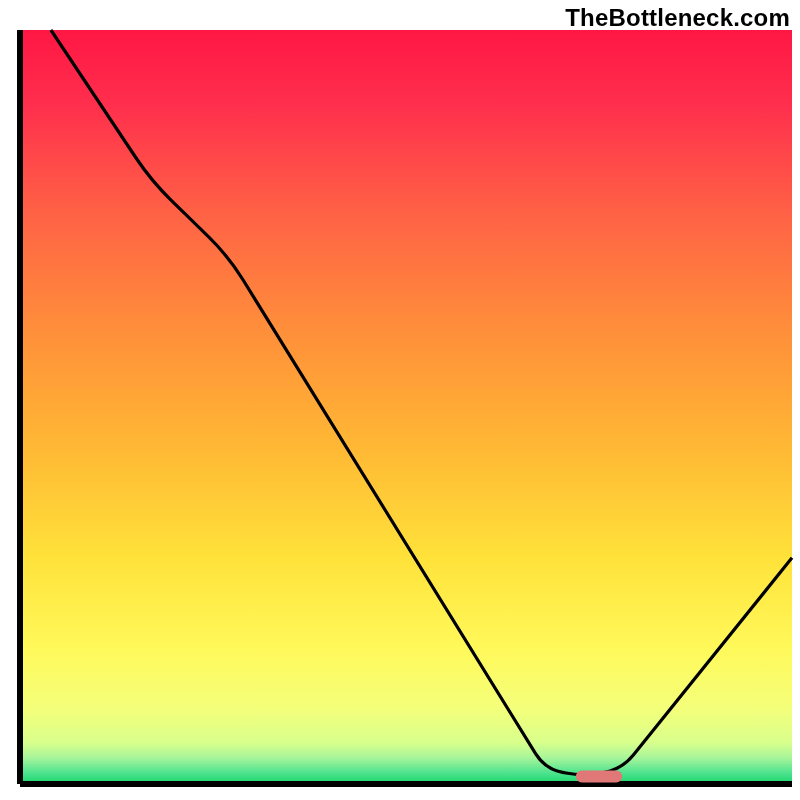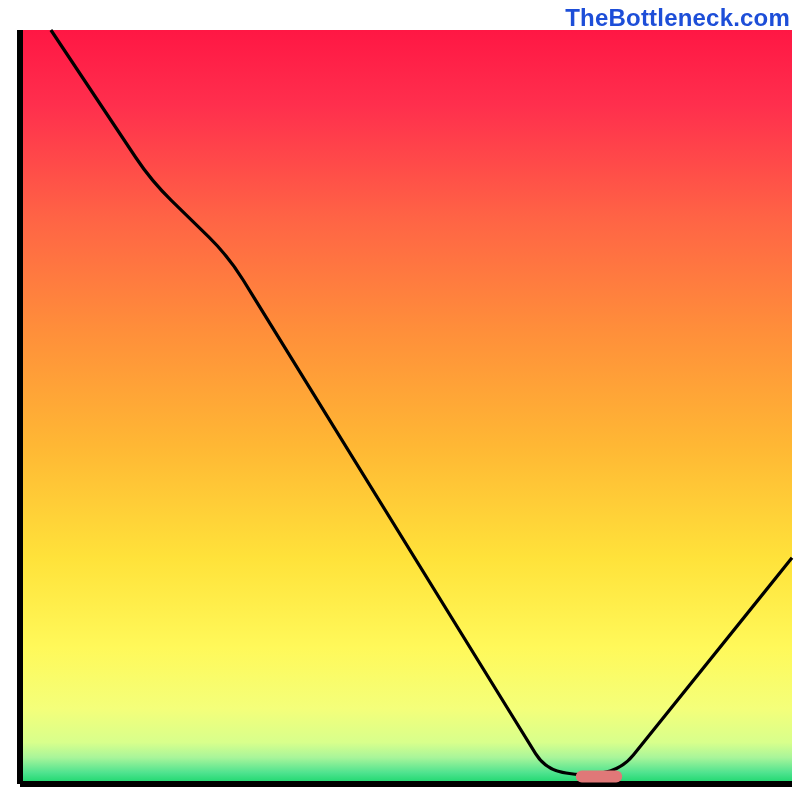--- a/index.html
+++ b/index.html
@@ -18,21 +18,21 @@
   svg {
     display: block;
   }
   .watermark {
     position: absolute;
     top: 4px;
     right: 10px;
     font-family: Arial, Helvetica, sans-serif;
     font-size: 24px;
     font-weight: 600;
-    color: #1d4ed8;
+    color: #000000;
     letter-spacing: 0.2px;
   }
 </style>
 </head>
 <body>
 
 <div class="chart-container">
   <svg id="chart-svg" width="800" height="800" viewBox="0 0 800 800">
     <defs>
       <linearGradient id="bg-grad" x1="0" y1="0" x2="0" y2="1">

